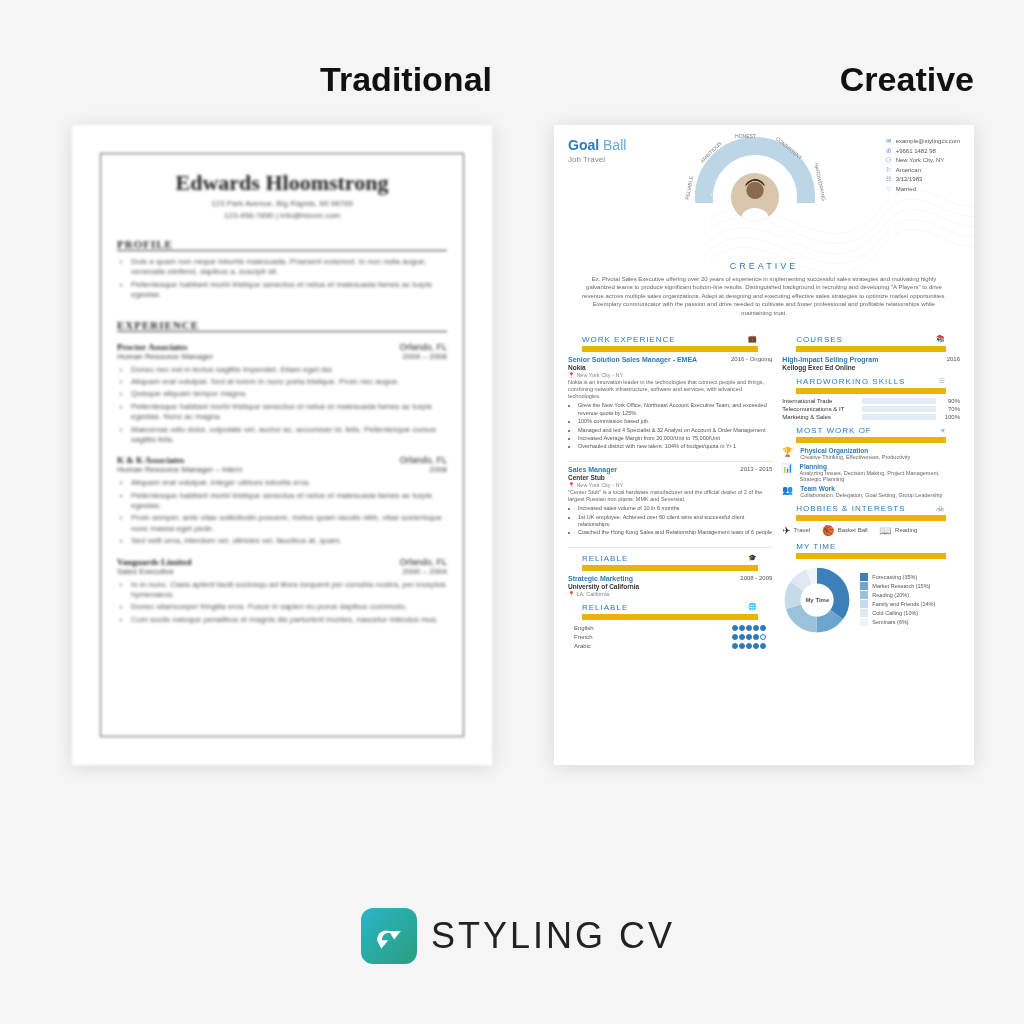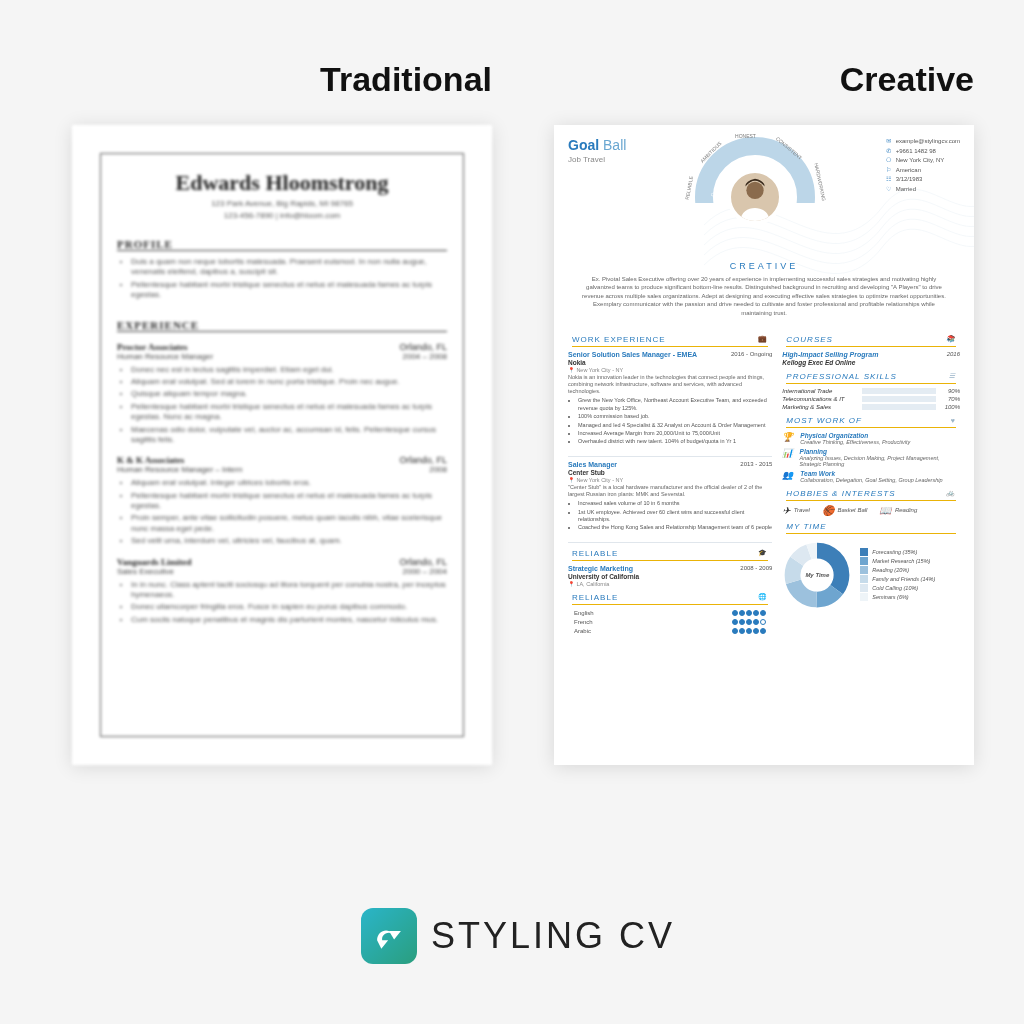--- a/index.html
+++ b/index.html
@@ -59,22 +59,22 @@
             display:flex; align-items:center; justify-content:center; overflow:hidden;}
   .avatar svg { width:50px; height:50px; }
   .arc-word { position:absolute; font-size:5px; color:#7a7a7a; }
   .summary-lbl { text-align:center; color:#2a7bbd; font-size:9px; letter-spacing:3px; margin-top:4px;}
   .summary { font-size:6px; color:#666; text-align:center; padding:4px 10px 8px; line-height:1.4;}
   .waves { position:absolute; right:-30px; top:30px; width:300px; height:160px; opacity:0.25; pointer-events:none;}
   .waves path { stroke:#aac6da; stroke-width:0.5; fill:none;}
 
   .body { display:flex; gap:10px; margin-top:4px;}
   .left { flex:1.15; }
-  .right { flex:1;font-style:italic; }
-  .sec-h { color:#2a7bbd; font-size:8px; letter-spacing:1px; border-bottom:1px solid #eab308; padding-bottom:2px; margin:6px 4px 4px; display:flex; justify-content:space-between; align-items:center;}
+  .right { flex:1; }
+  .sec-h { color:#2a7bbd; font-size:8px; letter-spacing:1px; border-bottom:6px solid #eab308; padding-bottom:2px; margin:6px 14px 4px; display:flex; justify-content:space-between; align-items:center;}
   .sec-h .mini { color:#9ab4c8; font-size:7px;}
   .jobt { color:#2a7bbd; font-size:7px; font-weight:600; display:flex; justify-content:space-between;}
   .jobt .dt { color:#555; font-weight:400; font-size:6px; text-align:right; }
   .comp { font-size:6.5px; font-weight:700; color:#333; margin-top:1px;}
   .loc { font-size:5.5px; color:#888; margin:1px 0;}
   .desc { font-size:5.5px; color:#666; line-height:1.3;}
   .crea ul { padding-left:10px; margin:2px 0 4px;}
   .crea li { font-size:5.5px; color:#555; margin:1px 0; line-height:1.35;}
   .crea .sub { border-bottom:1px solid #e0e6ec; padding-bottom:6px; margin-bottom:4px;}
 
@@ -303,21 +303,21 @@
               <span>COURSES</span>
               <span class="mini">📚</span>
             </div>
           <div class="jobt">
               <span>High-Impact Selling Program</span>
               <span class="dt">2016</span>
             </div>
           <div class="comp">Kellogg Exec Ed Online</div>
 
           <div class="sec-h">
-              <span>PROFESSIONAL SKILLS</span>
+              <span>HARDWORKING SKILLS</span>
               <span class="mini">☰</span>
             </div>
           <div id="crea-skills">
               <div class="skill">
                 <span class="lbl">International Trade</span>
                 <span class="bar"><span class="fill" style="width:90%"></span></span>
                 <span class="pct">90%</span>
               </div>
               <div class="skill">
                 <span class="lbl">Telecomunications &amp; IT</span>

